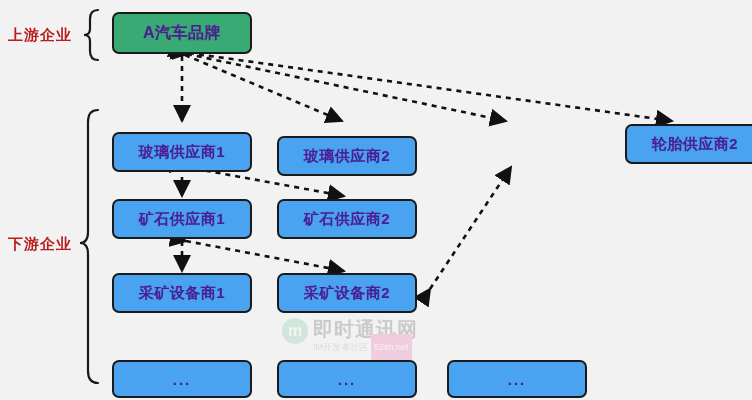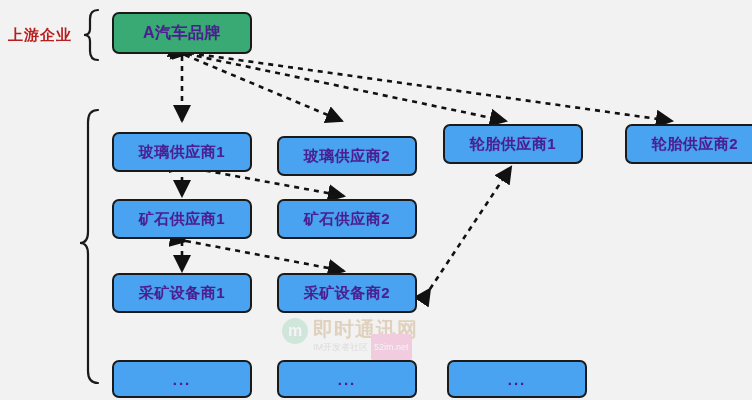--- a/index.html
+++ b/index.html
@@ -47,21 +47,21 @@
     margin-right: 5px;
     flex: none;
   }
   .wm-text {
     display: flex;
     flex-direction: column;
   }
   .wm-main {
     font-size: 20px;
     font-weight: bold;
-    color: #a16207;
+    color: #404040;
     line-height: 22px;
     letter-spacing: 1px;
   }
   .wm-sub {
     font-size: 9px;
     color: #8a8a8a;
     line-height: 12px;
     margin-top: 1px;
   }
   .wm-sub .wm-badge {
@@ -169,26 +169,26 @@
       <path d="M430,289 L511,167"></path>
     </g>
 
     <g fill="none" stroke="#1a1a1a" stroke-width="2.2" stroke-linecap="round">
       <path d="M98,10 Q90,10 90,19 L90,29 Q90,35 84,35 Q90,35 90,41 L90,51 Q90,60 98,60"></path>
       <path d="M98,110 Q88,110 88,122 L88,232 Q88,243 80,243 Q88,243 88,254 L88,371 Q88,383 98,383"></path>
     </g>
   </svg>
 
   <div class="group-label" style="left:8px; top:26px;">上游企业</div>
+  <div class="group-label" style="left:8px; top:235px;">下游企业</div>
 
   <div class="node brand" style="left:112px; top:12px; width:140px; height:42px;">A汽车品牌</div>
 
   <div class="node supplier" style="left:112px; top:132px; width:140px; height:40px;">玻璃供应商1</div>
   <div class="node supplier" style="left:277px; top:136px; width:140px; height:40px;">玻璃供应商2</div>
-  <div class="node supplier" style="left:443px; top:124px; width:140px; height:40px;">轮胎供应商1</div>
   <div class="node supplier" style="left:608px; top:124px; width:140px; height:40px;margin-left:17px;">轮胎供应商2</div>
 
   <div class="node supplier" style="left:112px; top:199px; width:140px; height:40px;">矿石供应商1</div>
   <div class="node supplier" style="left:277px; top:199px; width:140px; height:40px;">矿石供应商2</div>
 
   <div class="node supplier" style="left:112px; top:273px; width:140px; height:40px;">采矿设备商1</div>
   <div class="node supplier" style="left:277px; top:273px; width:140px; height:40px;">采矿设备商2</div>
 
   <div class="node ellipsis" style="left:112px; top:360px; width:140px; height:38px;">...</div>
   <div class="node ellipsis" style="left:277px; top:360px; width:140px; height:38px;">...</div>

